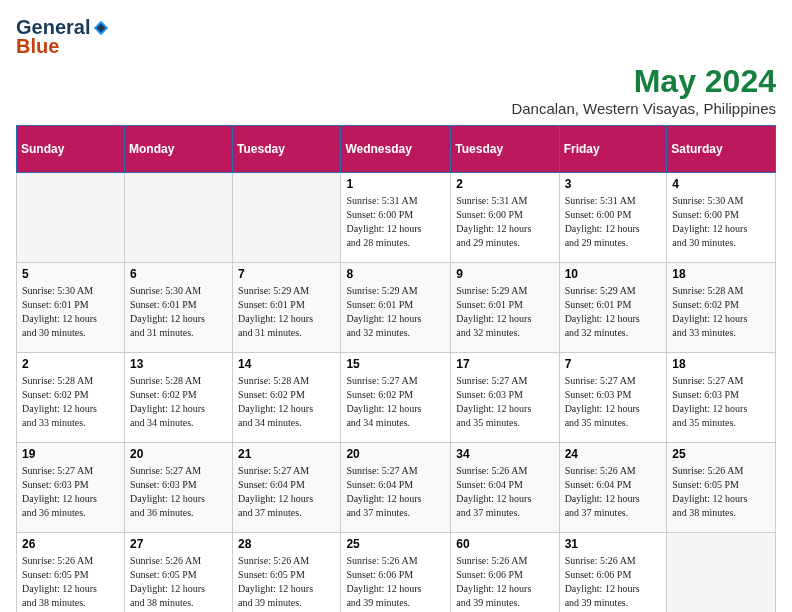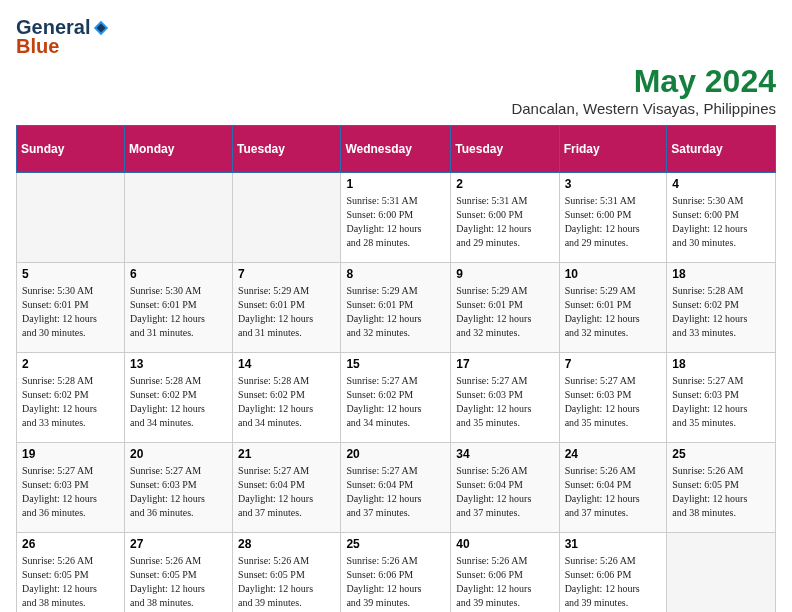--- a/index.html
+++ b/index.html
@@ -333,21 +333,21 @@
 and 39 minutes.</div>
         </td>
         <td>
           <div class="day-num">25</div>
           <div class="day-info" style="white-space: pre-line;">Sunrise: 5:26 AM
 Sunset: 6:06 PM
 Daylight: 12 hours
 and 39 minutes.</div>
         </td>
         <td>
-          <div class="day-num">40</div>
+          <div class="day-num">60</div>
           <div class="day-info" style="white-space: pre-line;">Sunrise: 5:26 AM
 Sunset: 6:06 PM
 Daylight: 12 hours
 and 39 minutes.</div>
         </td>
         <td>
           <div class="day-num">31</div>
           <div class="day-info" style="white-space: pre-line;">Sunrise: 5:26 AM
 Sunset: 6:06 PM
 Daylight: 12 hours

